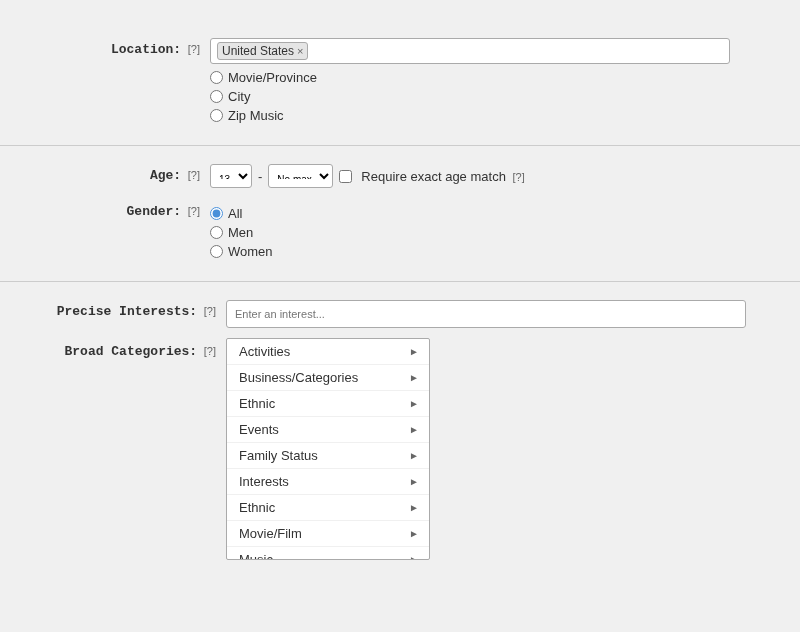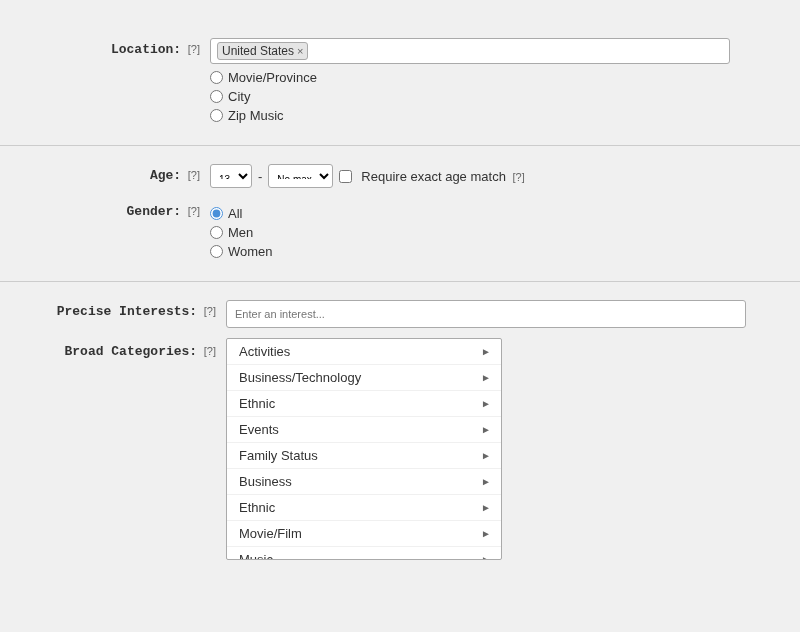--- a/index.html
+++ b/index.html
@@ -120,21 +120,21 @@
       border: 1px solid #aaa;
       border-radius: 3px;
       padding: 4px 8px;
       background: white;
       font-size: 11px;
       color: #999;
       height: 28px;
     }
     
     .categories-container {
-      width: 276px;
+      width: 204px;
       border: 1px solid #aaa;
       background: white;
       border-radius: 2px;
       position: relative;
       overflow: hidden;
     }
     .categories-list {
       list-style: none;
       max-height: 220px;
       overflow-y: auto;
@@ -291,37 +291,37 @@
         <span class="help">[?]</span>
       </div>
       <div class="content">
         <div class="categories-container">
           <ul class="categories-list">
             <li class="category-item">
               <span>Activities</span>
               <span class="category-arrow">►</span>
             </li>
             <li class="category-item">
-              <span>Business/Technology</span>
+              <span>Business/Categories</span>
               <span class="category-arrow">►</span>
             </li>
             <li class="category-item">
               <span>Ethnic</span>
               <span class="category-arrow">►</span>
             </li>
             <li class="category-item">
               <span>Events</span>
               <span class="category-arrow">►</span>
             </li>
             <li class="category-item">
               <span>Family Status</span>
               <span class="category-arrow">►</span>
             </li>
             <li class="category-item">
-              <span>Business</span>
+              <span>Interests</span>
               <span class="category-arrow">►</span>
             </li>
             <li class="category-item">
               <span>Ethnic</span>
               <span class="category-arrow">►</span>
             </li>
             <li class="category-item">
               <span>Movie/Film</span>
               <span class="category-arrow">►</span>
             </li>

